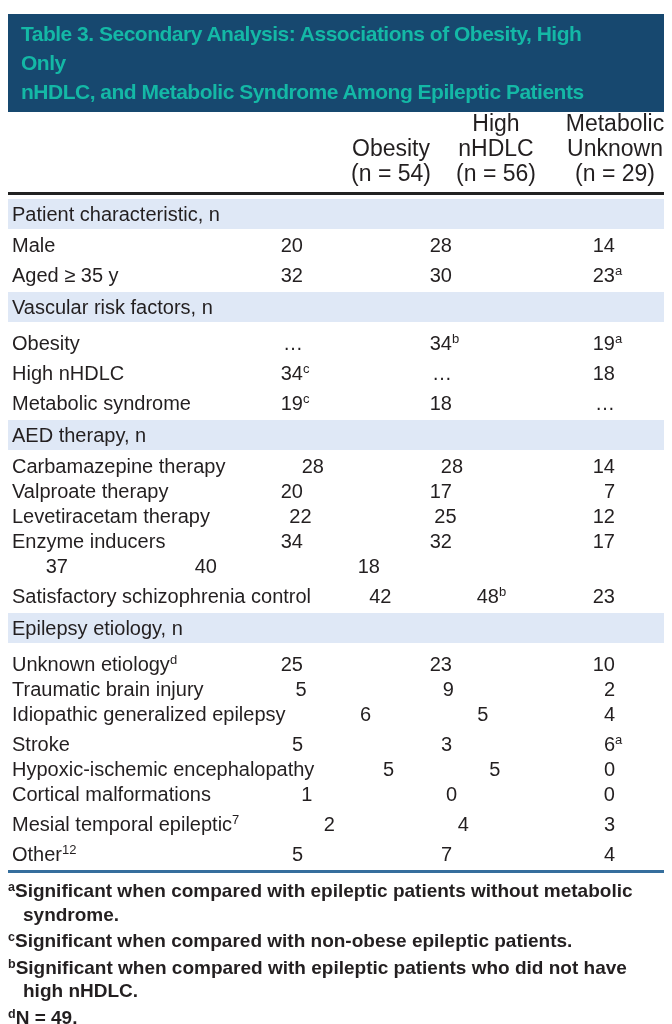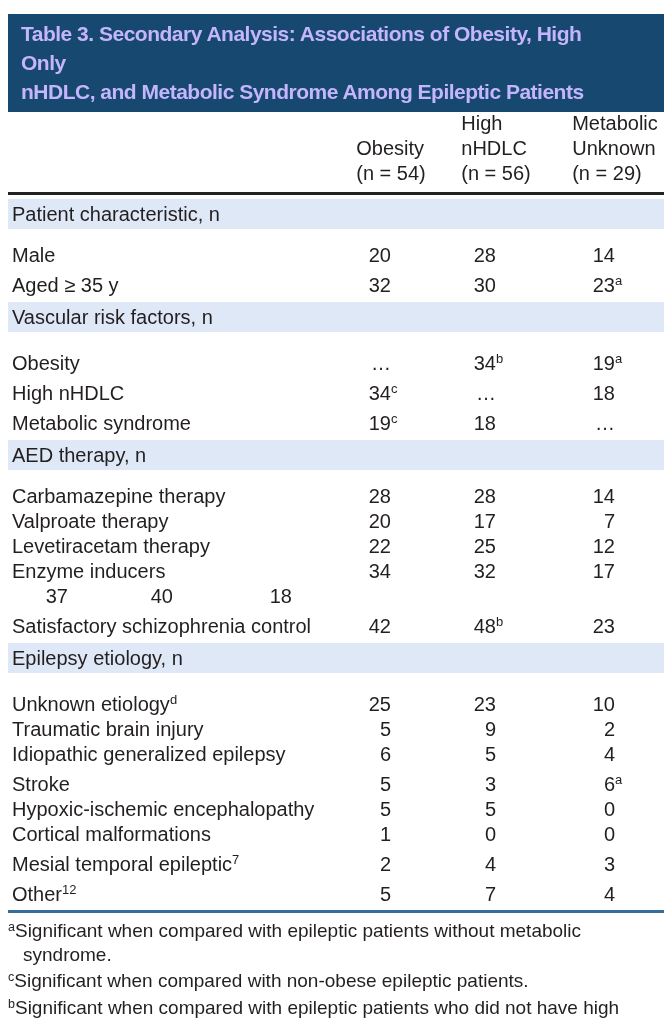--- a/index.html
+++ b/index.html
@@ -1,46 +1,46 @@
 <!DOCTYPE html>
 <html><head>
 <meta charset="utf-8">
 <style>
   html,body{margin:0;padding:0;background:#fff;}
   body{width:672px;height:1024px;overflow:hidden;
        font-family:"Liberation Sans","DejaVu Sans",sans-serif;color:#231f20;}
   .page{padding:14px 8px 0 8px;width:656px;}
 
-  .title-band{background:#17486f;color:#c4b5fd;font-weight:bold;
+  .title-band{background:#17486f;color:#14b8a6;font-weight:bold;
               font-size:21px;line-height:29px;letter-spacing:-0.5px;
               padding:5px 13px 6px 13px;}
   .title-line{white-space:nowrap;}
 
   .col-headers{position:relative;height:80px;}
   .header-rule{height:3px;background:#222222;}
   .col-head{position:absolute;bottom:6px;transform:translateX(-50%);
-            font-size:20px;line-height:25px;white-space:nowrap;}
+            text-align:center;font-size:23px;line-height:25px;white-space:nowrap;}
 
   .section-band{background:#dfe8f6;font-size:20px;line-height:24px;
-                padding:3px 0 3px 4px;margin:4px 0 14px 0;}
+                padding:3px 0 3px 4px;margin:4px 0 4px 0;}
 
   .row{display:flex;align-items:baseline;font-size:20px;line-height:25px;
-       padding-right:49px;}
+       padding-right:49px;gap:44px;}
   .rlabel{flex:1;padding-left:4px;white-space:nowrap;}
   .cell{text-align:right;white-space:nowrap;}
   .c0{width:60px;}
   .c1{width:105px;}
   .c2{width:119px;}
   .vsup{display:inline-block;width:0;white-space:nowrap;overflow:visible;
         font-size:13px;vertical-align:7px;}
   .lsup{font-size:13px;vertical-align:7px;}
 
   .mid-rule{height:3px;background:#356e9d;margin-top:3px;}
   .footnotes{padding:3px 0 4px 0;font-size:19px;line-height:23.5px;}
-  .footnote{padding-left:15px;text-indent:-15px;}
+  .footnote{padding-left:15px;text-indent:-15px;font-weight:bold;}
   .fsup{font-size:12.5px;vertical-align:6px;}
 </style>
 </head>
 <body>
 
 <div class="page">
   <div class="title-band">
       <div class="title-line">Table 3. Secondary Analysis: Associations of Obesity, High</div>
       <div class="title-line">Only</div>
       <div class="title-line">nHDLC, and Metabolic Syndrome Among Epileptic Patients</div>

